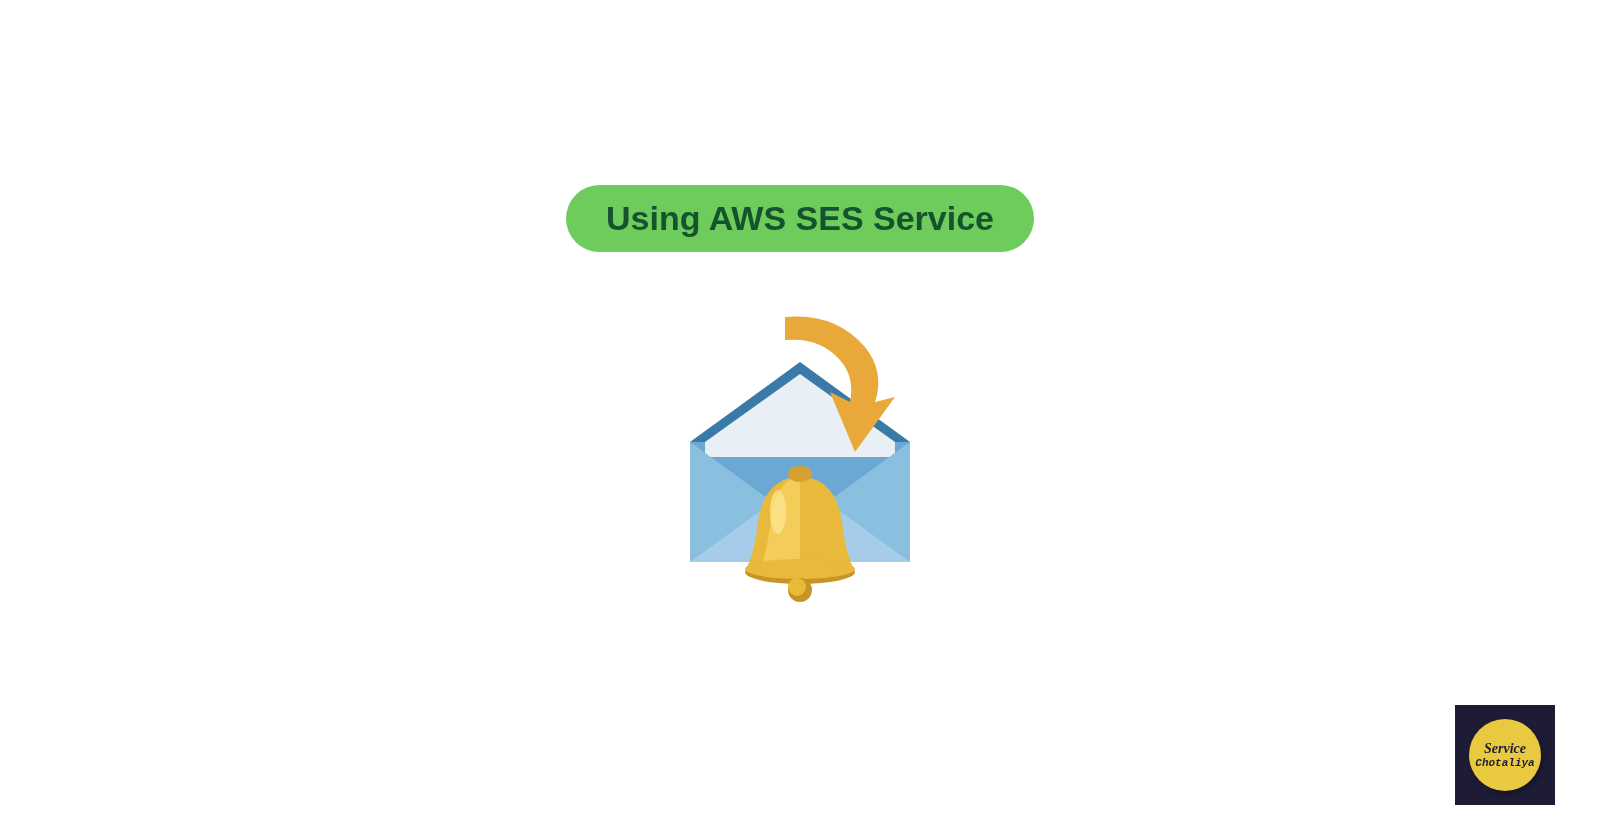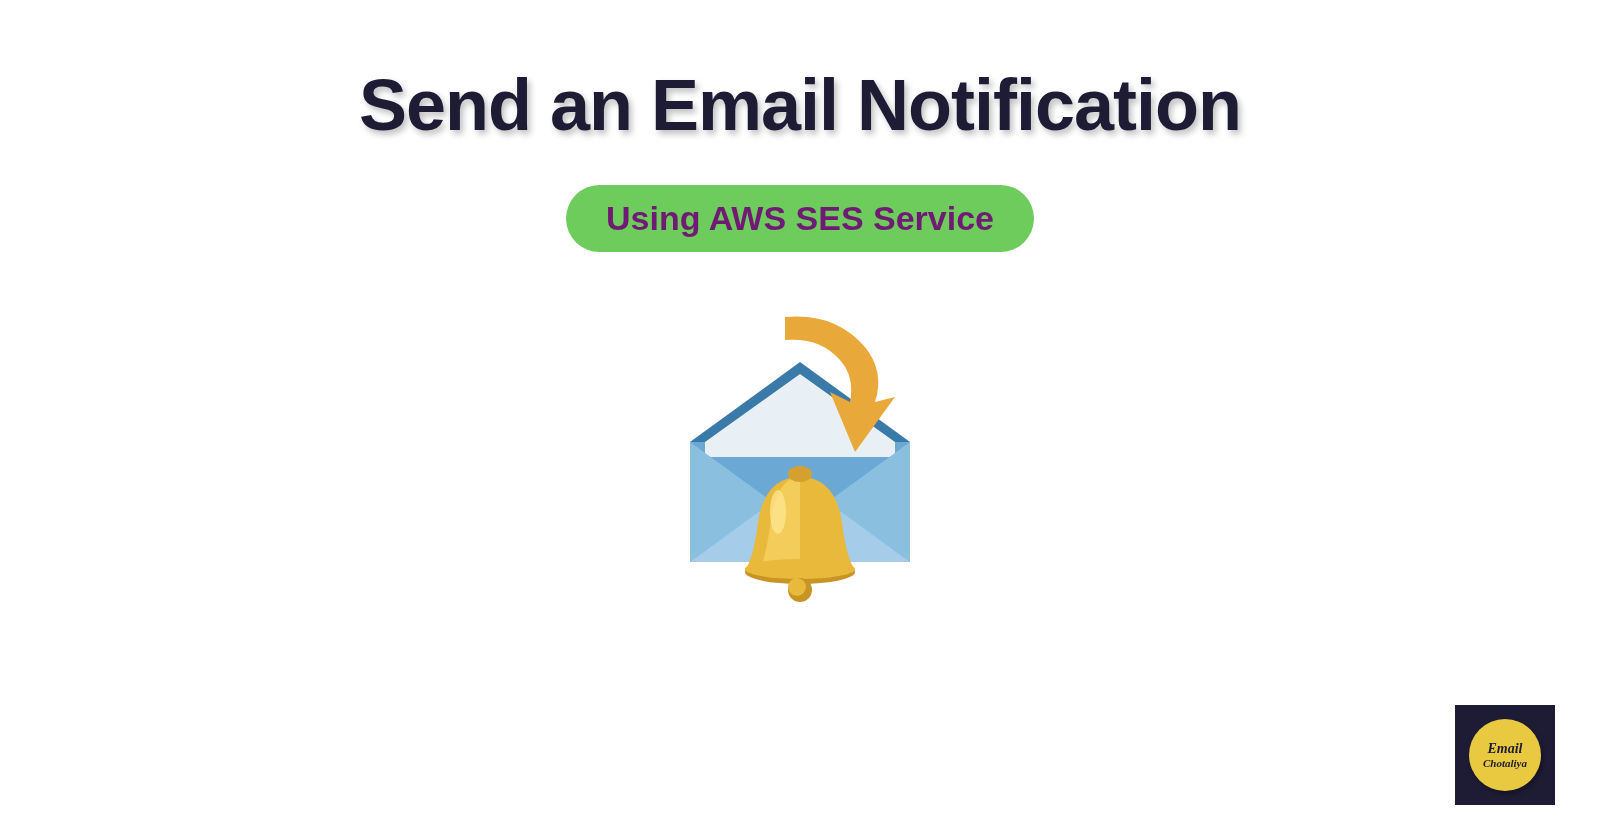--- a/index.html
+++ b/index.html
@@ -23,21 +23,21 @@
       font-weight: 900;
       color: #1e1b35;
       text-align: center;
       line-height: 1.25;
       text-shadow: 3px 4px 6px rgba(0,0,0,0.25);
       letter-spacing: -1px;
       margin-bottom: 35px;
     }
     .pill {
       background: #6ecc5c;
-      color: #701a75;
+      color: #14532d;
       font-size: 34px;
       font-weight: 600;
       padding: 14px 40px;
       border-radius: 50px;
       margin-bottom: 40px;
     }
     .illustration {
       position: relative;
       width: 280px;
       height: 320px;
@@ -68,27 +68,28 @@
       font-family: cursive;
       font-size: 14px;
       font-style: italic;
       color: #1e1b35;
       text-align: center;
       line-height: 1.1;
       font-weight: bold;
     }
     .logo-text-sub {
       font-size: 11px;
+      font-family: Liberation Mono, monospace;
     }
   </style>
 </head>
 <body>
 
 <h1 class="heading">
-  <span>Send an Email Notification</span><br>
+  <br>
 </h1>
 
 <div class="pill">
   <span>Using AWS SES Service</span>
 </div>
 
 <div class="illustration">
   <svg width="280" height="320" viewBox="0 0 280 320">
 
     <polygon points="30,150 140,70 250,150" fill="#3a7aa8"></polygon>
@@ -113,16 +114,16 @@
 
     <circle cx="140" cy="298" r="12" fill="#c89426"></circle>
     <circle cx="137" cy="295" r="9" fill="#e8b93a"></circle>
 
     <ellipse cx="118" cy="220" rx="8" ry="22" fill="#ffe896" opacity="0.7"></ellipse>
   </svg>
 </div>
 
 <div class="logo-badge">
   <div class="logo-circle">
-    <div class="logo-text">Email</div>
+    <div class="logo-text">Service</div>
     <div class="logo-text logo-text-sub">Chotaliya</div>
   </div>
 </div>
 
 </body></html>

